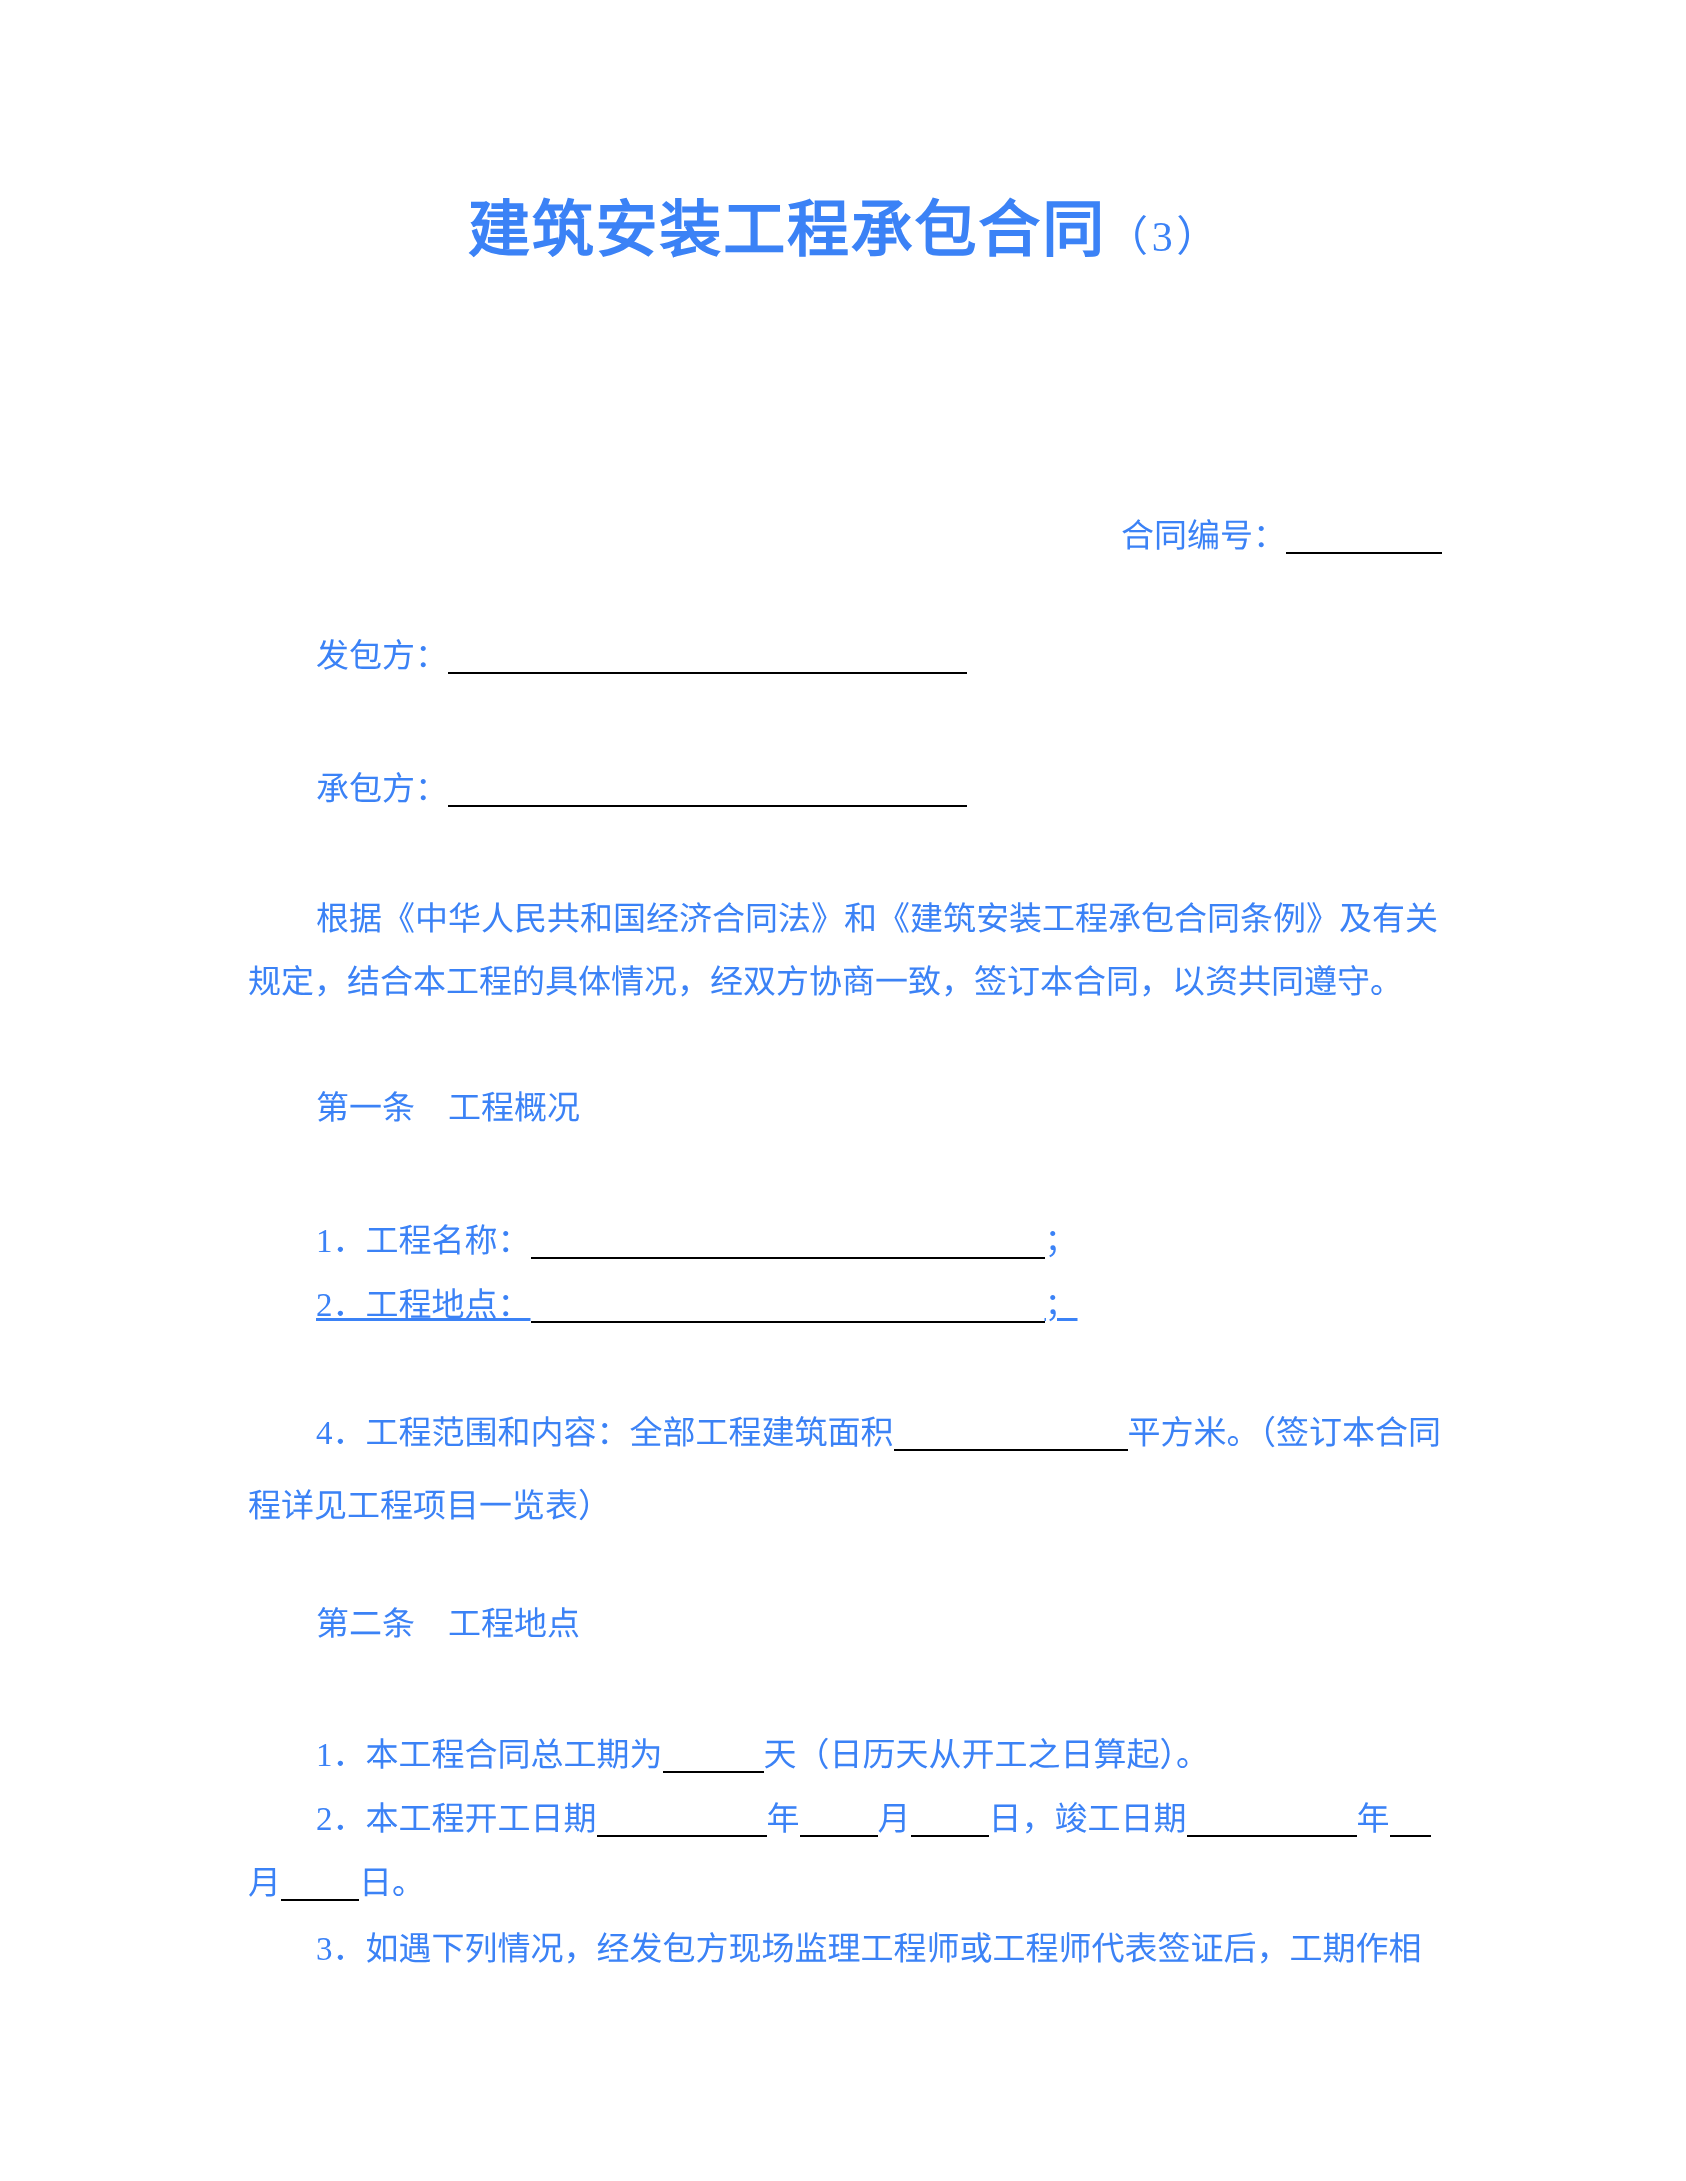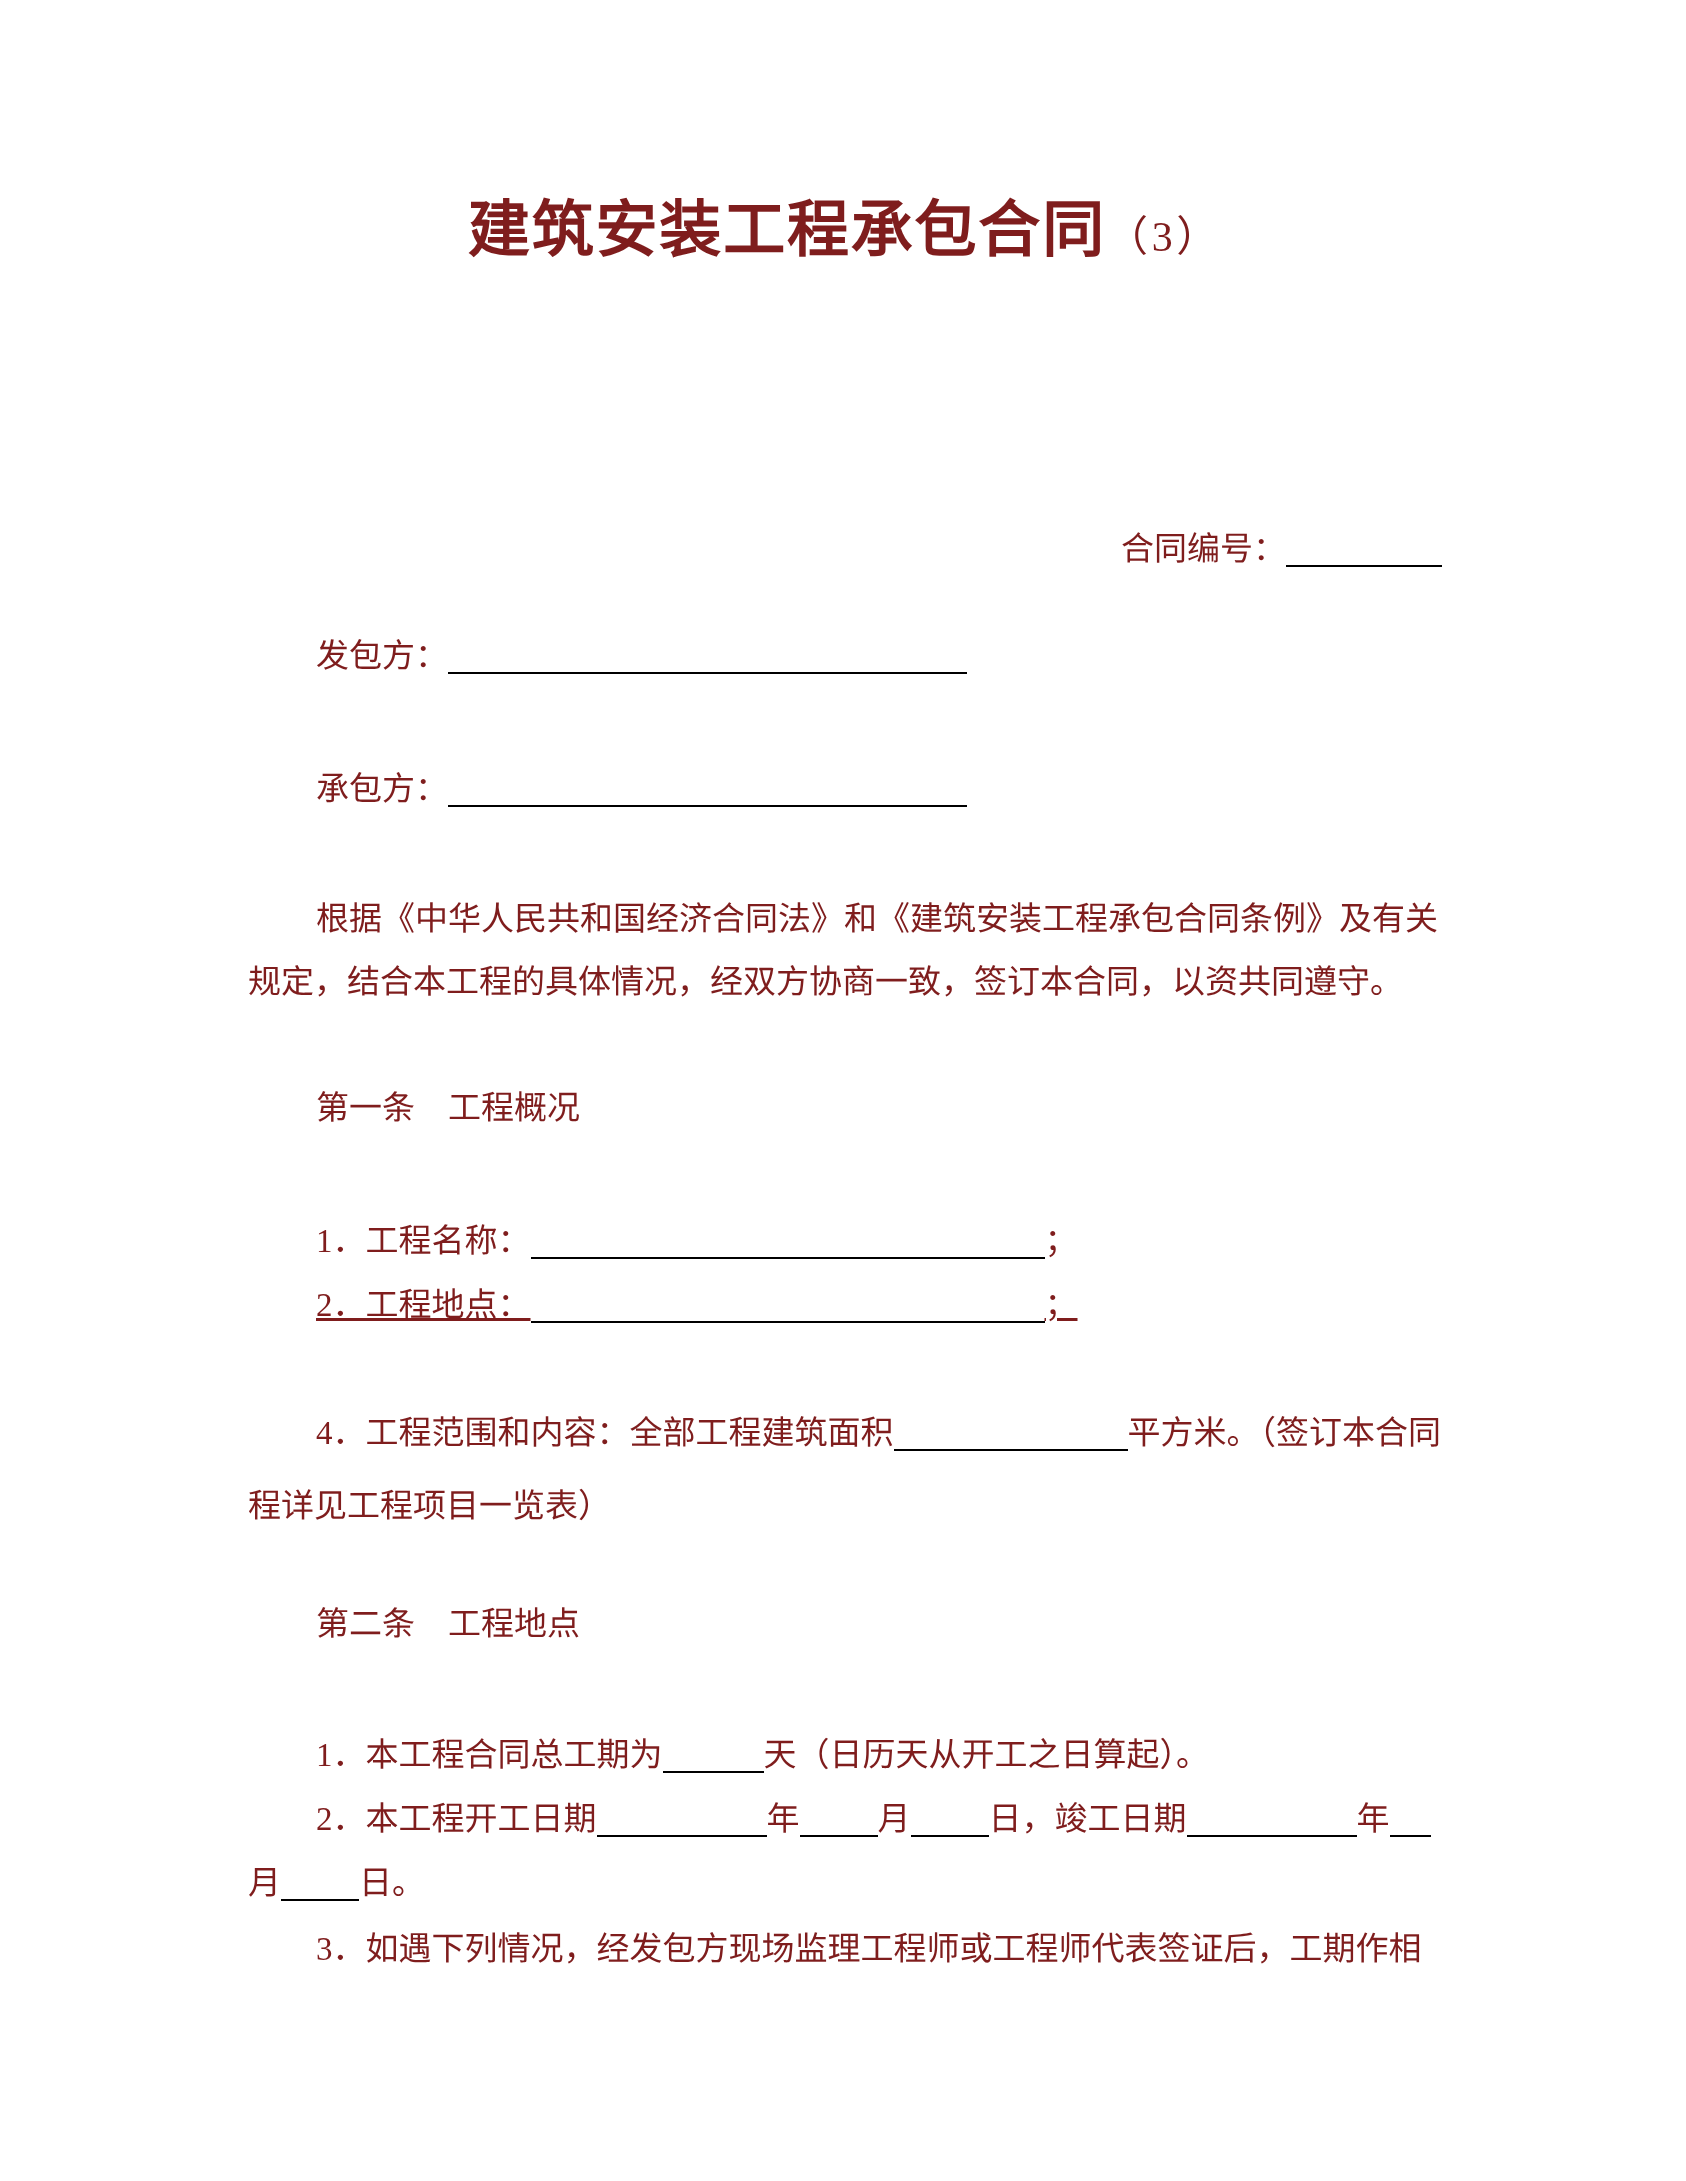--- a/index.html
+++ b/index.html
@@ -5,21 +5,21 @@
   html, body {
     margin: 0;
     padding: 0;
     background: #ffffff;
   }
   .page {
     position: relative;
     width: 1686px;
     height: 2182px;
     background: #ffffff;
-    color: #7f1d1d;
+    color: #3b82f6;
     font-family: "Liberation Serif", "DejaVu Serif", serif;
     overflow: hidden;
   }
   .line {
     position: absolute;
     left: 248px;
     width: 1194px;
     font-size: 33px;
     line-height: 42px;
     white-space: nowrap;
@@ -49,21 +49,21 @@
 </style>
 </head>
 <body>
 
 <div class="page">
 
   <div class="line center" style="top:188px; line-height:83px;">
     <span class="title-main">建筑安装工程承包合同</span><span class="title-num">（3）</span>
   </div>
 
-  <div class="line right" style="top:528px;">
+  <div class="line right" style="top:515px;">
     <span>合同编号：</span><span class="blank" style="width:156px;"></span>
   </div>
 
   <div class="line indent" style="top:635px;">
     <span>发包方：</span><span class="blank" style="width:519px;"></span>
   </div>
 
   <div class="line indent" style="top:768px;">
     <span>承包方：</span><span class="blank" style="width:519px;"></span>
   </div>

